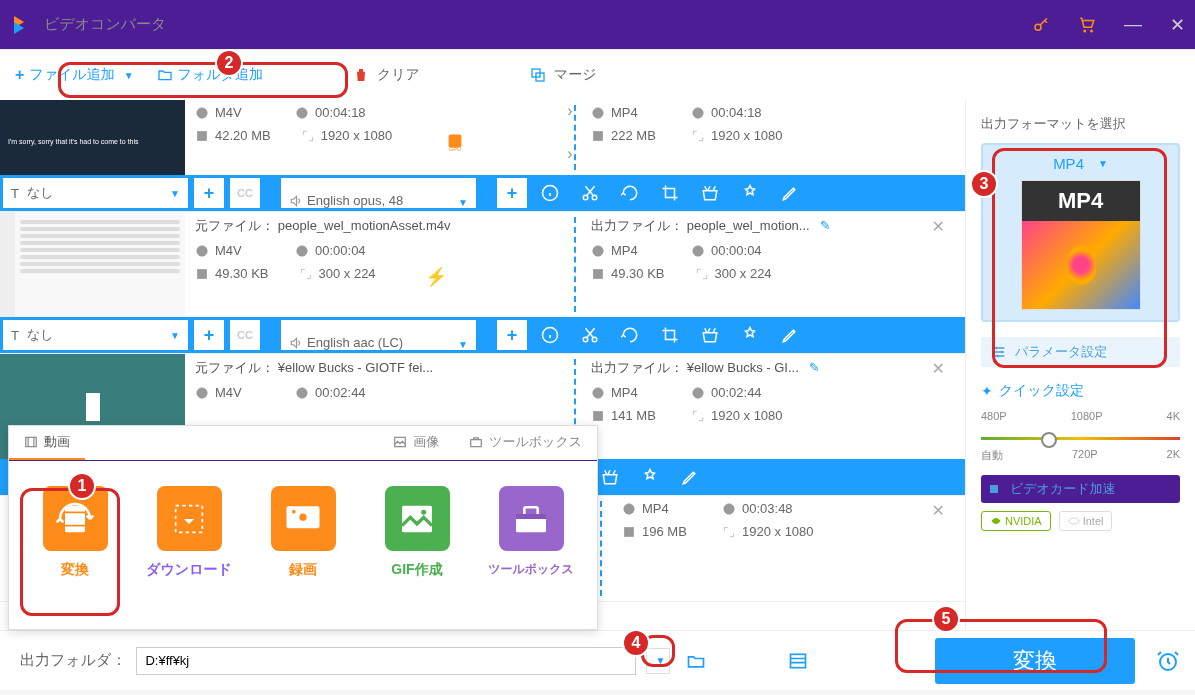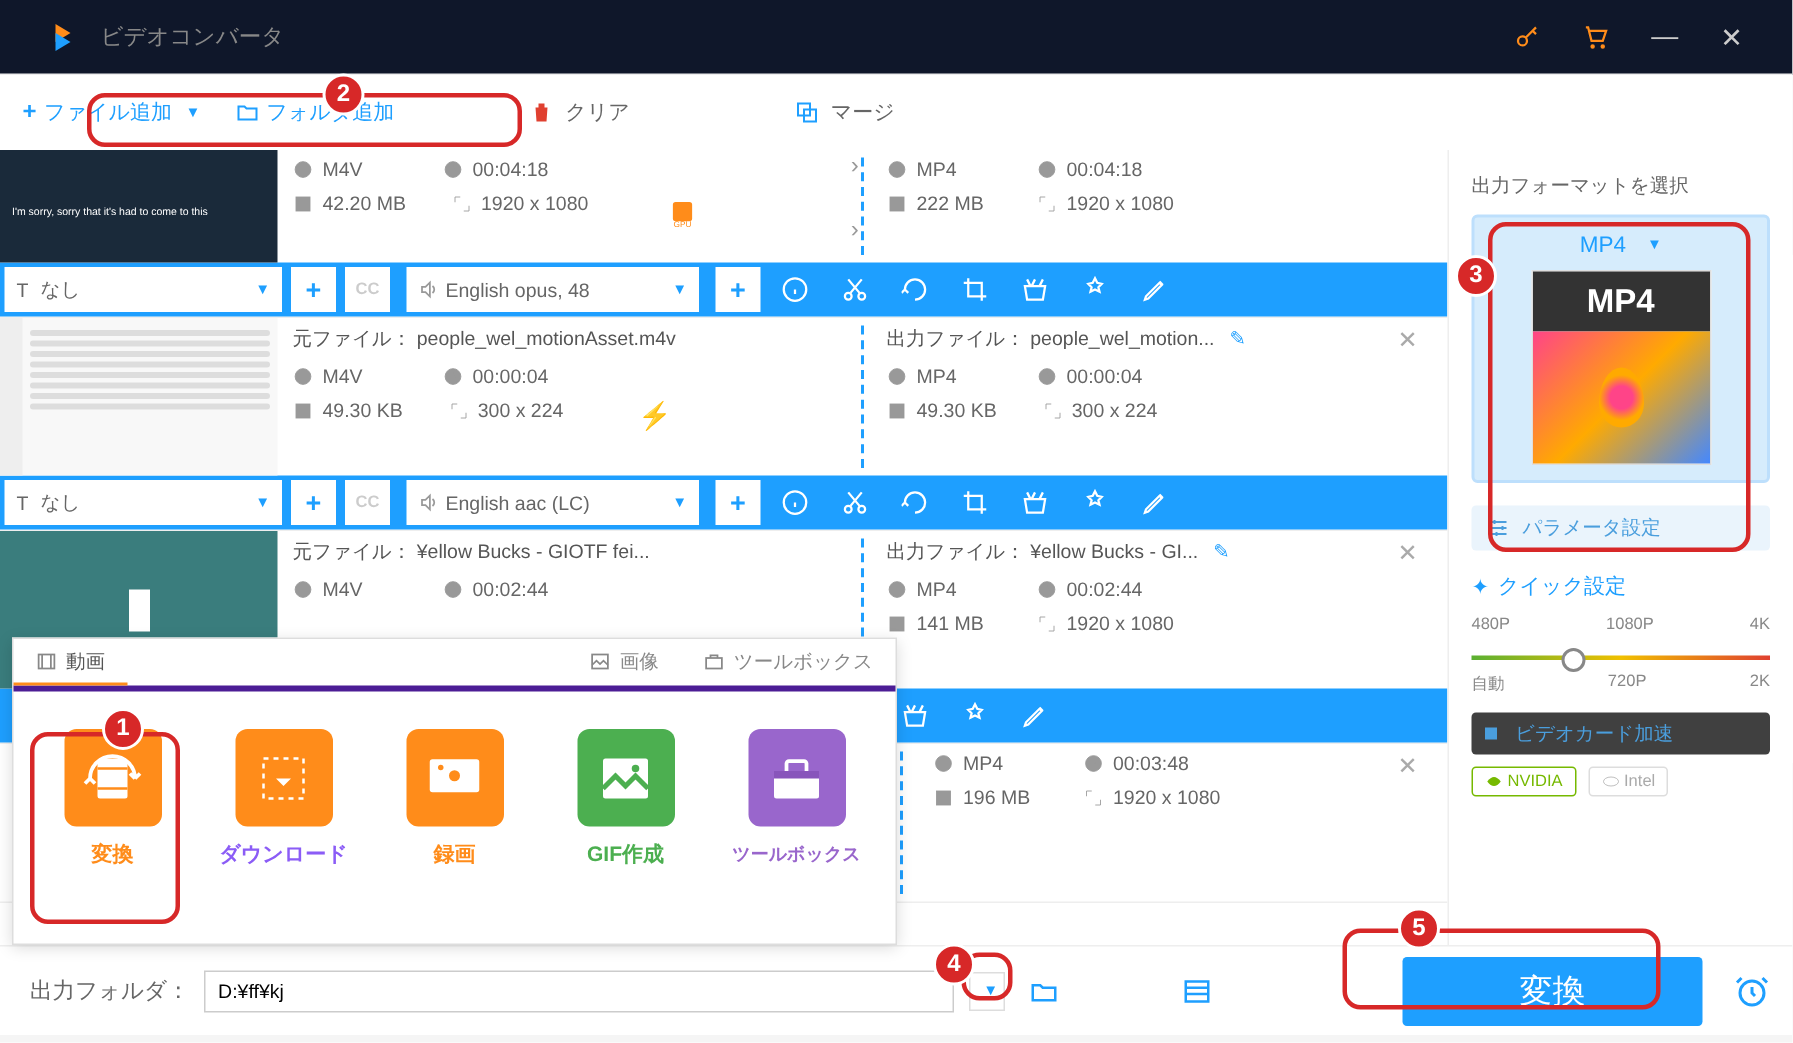--- a/index.html
+++ b/index.html
@@ -1,18 +1,18 @@
 <!DOCTYPE html>
 <html><head>
 <meta charset="utf-8">
 <style>
 * { box-sizing: border-box; margin: 0; padding: 0; font-family: "Meiryo", "MS Gothic", sans-serif; }
 body { width: 1195px; height: 695px; background: #f5f5f5; overflow: hidden; position: relative; }
 
-.titlebar { height: 50px; display: flex; align-items: center; padding: 0 33px; background: #0f172a; border-bottom: 1px solid #eee; }
+.titlebar { height: 50px; display: flex; align-items: center; padding: 0 10px; background: #4c1d95; border-bottom: 1px solid #eee; }
 .logo { width: 24px; height: 24px; margin-right: 10px; }
 .title { color: #888; font-size: 15px; }
 .titlebar-right { margin-left: auto; display: flex; align-items: center; gap: 28px; }
 .icon-btn { color: #ccc; cursor: pointer; font-size: 18px; }
 
 .toolbar { height: 50px; display: flex; align-items: center; background: #fff; padding: 0 15px; gap: 30px; }
 .tool-group { display: flex; align-items: center; gap: 8px; }
 .add-file { color: #1e9fff; font-size: 14px; display: flex; align-items: center; gap: 5px; }
 .plus-blue { color: #1e9fff; font-weight: bold; font-size: 16px; }
 
@@ -30,49 +30,49 @@
 .info-cols { flex: 1; display: flex; padding: 5px 0; position: relative; }
 .col-left, .col-right { flex: 1; display: flex; flex-direction: column; gap: 8px; padding: 0 10px; }
 .col-sep { width: 1px; border-left: 2px dashed #1e9fff; margin: 0 5px; }
 .meta-row { display: flex; gap: 30px; align-items: flex-start; font-size: 13px; color: #666; }
 .meta-item { display: flex; align-items: center; gap: 6px; min-width: 70px; }
 .filename { font-size: 13px; color: #555; }
 .mini-ico { width: 14px; height: 14px; fill: #999; stroke: #999; }
 
 .action-bar { height: 36px; background: #1e9fff; display: flex; align-items: center; padding: 0 10px 0 0; gap: 0; }
 .subtitle-select { width: 185px; height: 30px; background: #fff; margin: 3px; display: flex; align-items: center; padding: 0 8px; color: #666; font-size: 13px; }
-.audio-select { width: 195px; height: 30px; background: #fff; margin: 8px; display: flex; align-items: center; padding: 0 8px; color: #666; font-size: 13px; overflow: hidden; white-space: nowrap; }
+.audio-select { width: 195px; height: 30px; background: #fff; margin: 18px; display: flex; align-items: flex-end; padding: 0 8px; color: #666; font-size: 13px; overflow: hidden; white-space: nowrap; }
 .sq-btn { width: 30px; height: 30px; background: #fff; margin: 3px; display: flex; align-items: center; justify-content: center; color: #1e9fff; font-size: 18px; font-weight: bold; }
 .ab-icon { width: 40px; color: #fff; display: flex; align-items: center; justify-content: center; font-size: 16px; }
 .close-x { position: absolute; right: 20px; top: 5px; color: #aaa; cursor: pointer; }
 .edit-pencil { color: #1e9fff; cursor: pointer; margin-left: 10px; }
 
 .output-panel-title { font-size: 13px; color: #666; margin-bottom: 10px; }
 .format-box { border: 2px solid #bddffc; background: #d6ecfc; padding: 10px; text-align: center; border-radius: 4px; margin-bottom: 15px; }
 .format-label { color: #1e9fff; font-size: 15px; margin-bottom: 8px; display: flex; justify-content: center; align-items: center; gap: 10px; }
 .format-icon { width: 120px; height: 130px; background: #fff; margin: 0 auto; position: relative; border: 1px solid #ddd; }
 .param-btn { display: flex; align-items: center; gap: 8px; padding: 6px 10px; background: #eaf4fc; color: #4a9edd; font-size: 13px; border-radius: 3px; margin-bottom: 15px; }
 .quick-title { color: #1e9fff; font-size: 14px; margin-bottom: 10px; display: flex; align-items: center; gap: 6px; }
 .quality-slider { position: relative; height: 3px; background: linear-gradient(to right, #5ab032, #f0c000, #e04030); margin: 15px 0 8px; }
 .quality-slider::before { content: ''; position: absolute; left: 30%; top: -5px; width: 12px; height: 12px; background: #fff; border: 2px solid #888; border-radius: 50%; }
 .quality-labels { display: flex; justify-content: space-between; font-size: 11px; color: #888; }
-.gpu-row { display: flex; align-items: center; gap: 8px; padding: 5px; background: #404040; color: #4a9edd; font-size: 13px; margin-top: 12px; border-radius: 3px; }
+.gpu-row { display: flex; align-items: center; gap: 8px; padding: 5px; background: #4c1d95; color: #4a9edd; font-size: 13px; margin-top: 12px; border-radius: 3px; }
 .gpu-logos { display: flex; gap: 8px; margin-top: 8px; }
 .gpu-logo { padding: 3px 8px; border: 1px solid #ddd; font-size: 11px; border-radius: 3px; display: flex; align-items: center; gap: 3px; }
 
 .bottom-bar { height: 60px; display: flex; align-items: center; padding: 0 20px; gap: 10px; background: #fff; border-top: 1px solid #eee; }
 .out-label { color: #666; font-size: 15px; }
 .out-input { flex: 1; max-width: 500px; height: 28px; border: 1px solid #ccc; padding: 0 8px; font-size: 13px; }
 .folder-btn { width: 32px; height: 32px; display: flex; align-items: center; justify-content: center; color: #1e9fff; font-size: 18px; }
 .convert-big { width: 200px; height: 46px; background: #1e9fff; color: #fff; font-size: 22px; display: flex; align-items: center; justify-content: center; border-radius: 3px; position: absolute; right: 60px; }
 .alarm-ico { position: absolute; right: 15px; color: #1e9fff; font-size: 22px; }
 
 
 .tool-popup { position: absolute; left: 8px; top: 425px; width: 590px; height: 205px; background: #fff; border: 1px solid #ddd; box-shadow: 0 2px 10px rgba(0,0,0,0.15); z-index: 50; }
-.popup-tabs { display: flex; height: 35px; border-bottom: 4px solid #4c1d95; }
+.popup-tabs { display: flex; height: 35px; border-bottom: 1px solid #4c1d95; }
 .ptab { display: flex; align-items: center; gap: 6px; padding: 0 15px; font-size: 13px; color: #888; border-bottom: 2px solid transparent; }
 .ptab.active { border-bottom-color: #ff8c1a; color: #555; }
 .popup-grid { display: flex; padding: 15px; gap: 12px; }
 .tool-card { flex: 1; display: flex; flex-direction: column; align-items: center; gap: 10px; padding: 10px 5px; }
 .tool-icon { width: 65px; height: 65px; border-radius: 8px; display: flex; align-items: center; justify-content: center; }
 .tool-label { font-size: 14px; font-weight: bold; }
 .dropdown-caret { color: #1e9fff; font-size: 10px; margin-left: 4px; }
 
 
 .thumb-list { background: #f8f8f8; display: flex; }

